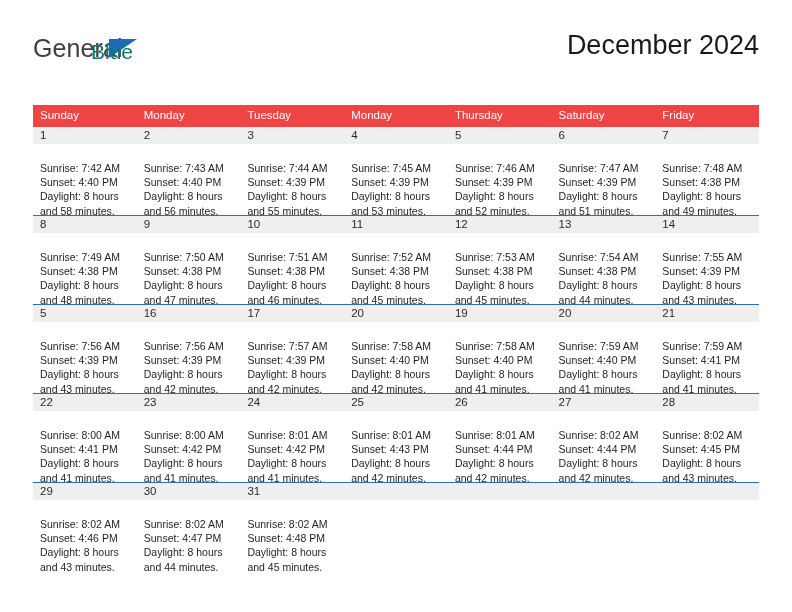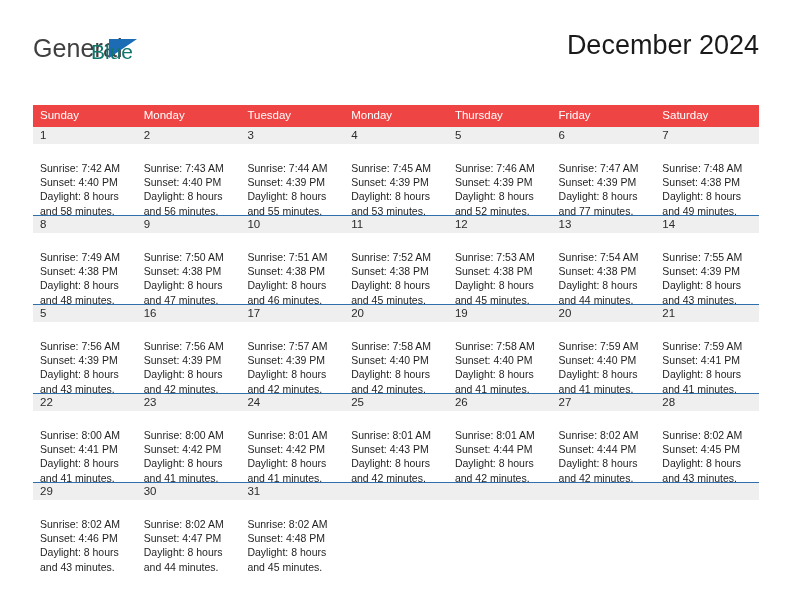--- a/index.html
+++ b/index.html
@@ -166,22 +166,22 @@
   </div>
 
   <div class="calendar">
 
     <div class="weekday-row">
       <div class="weekday">Sunday</div>
       <div class="weekday">Monday</div>
       <div class="weekday">Tuesday</div>
       <div class="weekday">Monday</div>
       <div class="weekday">Thursday</div>
+      <div class="weekday">Saturday</div>
       <div class="weekday">Friday</div>
-      <div class="weekday">Saturday</div>
     </div>
 
     <div id="weeks-container">
         <div class="week-row">
           <div class="day-cell">
             <div class="day-num-band">
               <span class="day-num">1</span>
             </div>
             <div class="day-body">
               <div class="day-line">Sunrise: 7:42 AM</div>
@@ -235,21 +235,21 @@
             </div>
           </div>
           <div class="day-cell">
             <div class="day-num-band">
               <span class="day-num">6</span>
             </div>
             <div class="day-body">
               <div class="day-line">Sunrise: 7:47 AM</div>
               <div class="day-line">Sunset: 4:39 PM</div>
               <div class="day-line">Daylight: 8 hours</div>
-              <div class="day-line">and 77 minutes.</div>
+              <div class="day-line">and 51 minutes.</div>
             </div>
           </div>
           <div class="day-cell">
             <div class="day-num-band">
               <span class="day-num">7</span>
             </div>
             <div class="day-body">
               <div class="day-line">Sunrise: 7:48 AM</div>
               <div class="day-line">Sunset: 4:38 PM</div>
               <div class="day-line">Daylight: 8 hours</div>

